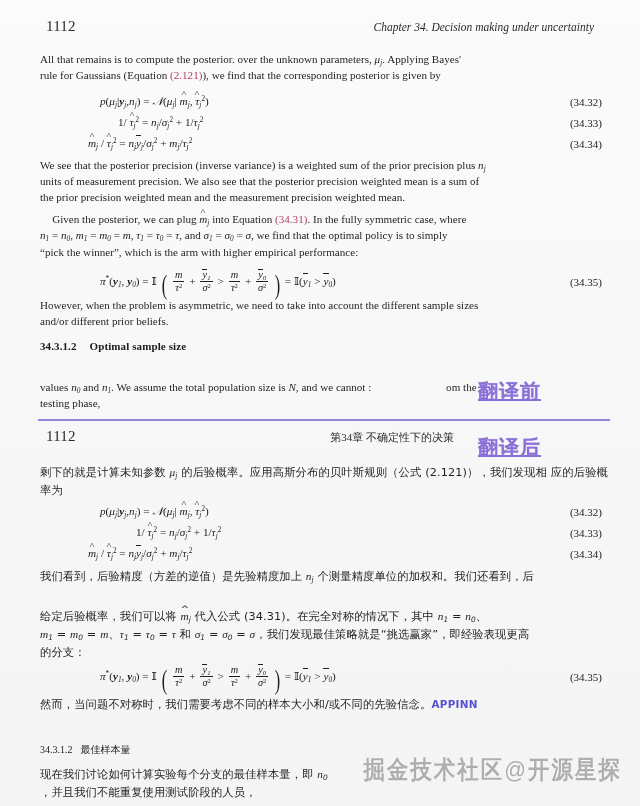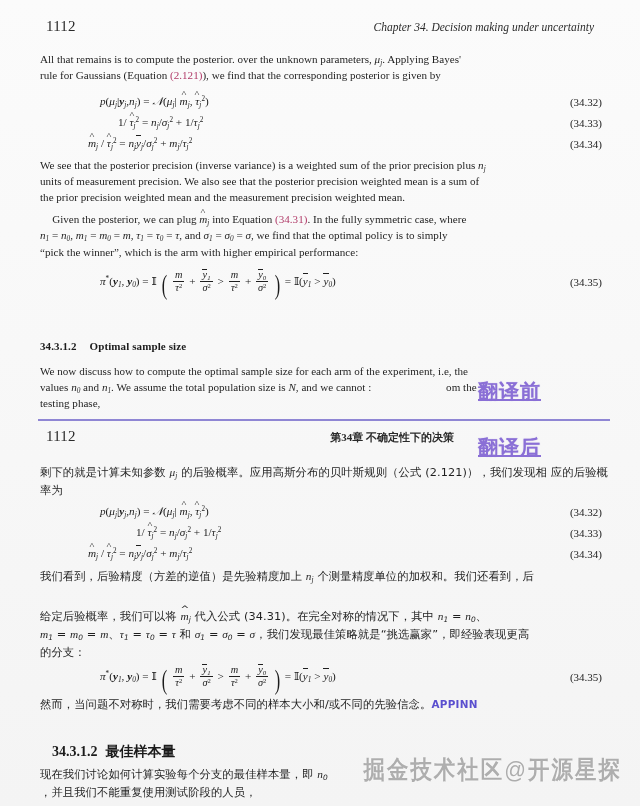--- a/index.html
+++ b/index.html
@@ -17,21 +17,21 @@
   }
   
   .running-head{
     position:absolute;left:0;right:0;
     display:flex;justify-content:space-between;align-items:baseline;
     padding:0 46px;
     font-size:11px;
   }
   .folio{font-size:15px;letter-spacing:.2px;color:#2a2a2a;}
   .head-title{font-style:italic;font-size:11.5px;color:#2a2a2a;}
-  .head-title-cn{font-style:normal;font-size:11px;color:#2a2a2a;font-weight:bold;}
+  .head-title-cn{font-style:normal;font-size:11px;color:#2a2a2a;}
 
   .para{
     position:absolute;left:40px;right:38px;
     font-size:11.1px;line-height:1.40;
     text-align:justify;
     color:#1f1f1f;
   }
   .para-cn{
     position:absolute;left:40px;right:32px;
     font-size:11.3px;line-height:1.58;
@@ -39,22 +39,22 @@
     color:#1f1f1f;
     font-family:"DejaVu Sans","Liberation Sans",sans-serif;
     letter-spacing:.1px;
   }
   .secthead{
     position:absolute;left:40px;
     font-weight:bold;font-size:11px;letter-spacing:.1px;
   }
   .secthead .num{margin-right:13px;}
   .secthead-cn{
-    position:absolute;left:52px;
-    font-weight:bold;font-size:14px;
+    position:absolute;left:40px;
+    font-weight:normal;font-size:10px;
     font-family:"DejaVu Sans","Liberation Sans",sans-serif;
   }
   .secthead-cn .num{margin-right:8px;font-family:"Liberation Serif",serif;}
 
   
   .eq{
     position:absolute;left:40px;right:38px;
     display:flex;align-items:center;
     font-size:11.2px;
   }
@@ -191,27 +191,31 @@
       <span class="frac">
           <span class="n"><span class="barred"><i>y</i></span><sub>0</sub></span>
           <span class="d"><i>σ</i><sup>2</sup></span>
         </span>
       <span class="paren-big">)</span>
       = <span class="blackboard">𝕀</span>(<span class="barred"><i>y</i></span><sub>1</sub> &gt; <span class="barred"><i>y</i></span><sub>0</sub>)
     </span>
     <span class="tag">(34.35)</span>
   </div>
 
+  <div class="para" style="top:298px;">
+    <span>However, when the problem is asymmetric, we need to take into account the different sample sizes</span><br>
+    <span>and/or different prior beliefs.</span>
+  </div>
 
   <div class="secthead" style="top:340px;">
     <span class="num">34.3.1.2</span><span>Optimal sample size</span>
   </div>
 
   <div class="para" style="top:364px;">
-    <span>We now discuss how to compute the optimal sample size for each arm of the experiment, i.e, the</span><br>
+    <br>
     <span>values</span>
     <i>n</i><sub>0</sub> and <i>n</i><sub>1</sub><span>. We assume the total population size is</span>
     <i>N</i><span>, and we cannot :</span>
     <span style="margin-left:72px;">om the</span><br>
     <span>testing phase,</span>
   </div>
 
   <div class="badge" style="left:478px;top:378px;">翻译前</div>
 
   <div class="rule-purple" style="top:419px;"></div>

